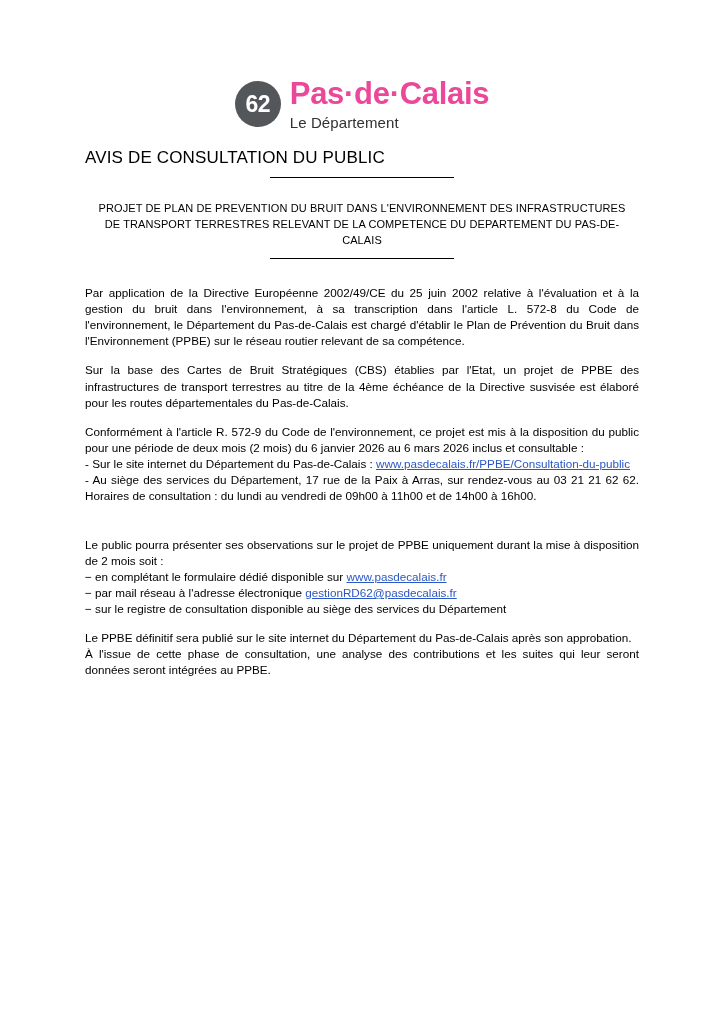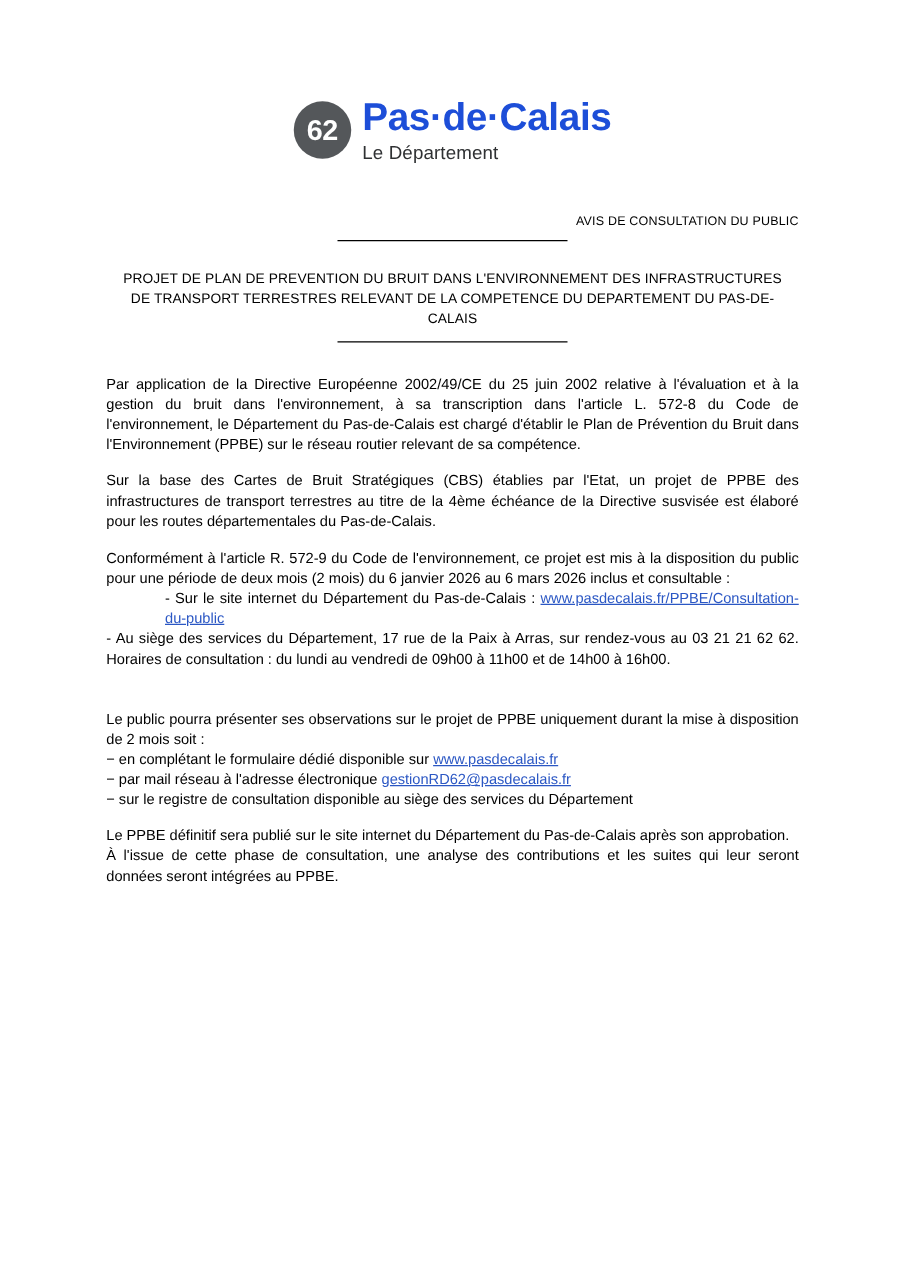--- a/index.html
+++ b/index.html
@@ -46,35 +46,35 @@
     font-family: "Liberation Sans", sans-serif;
   }
   .logo-text {
     display: flex;
     flex-direction: column;
     line-height: 1;
   }
   .logo-title {
     font-size: 31px;
     font-weight: bold;
-    color: #1d4ed8;
+    color: #ec4899;
     letter-spacing: -0.3px;
   }
   .logo-sub {
     font-size: 15px;
     color: #2f3133;
     margin-top: 6px;
     letter-spacing: 0.1px;
   }
 
   
   .doc-heading {
-    text-align: right;
-    font-size: 10px;
-    margin-top: 42px;
+    text-align: left;
+    font-size: 17px;
+    margin-top: 18px;
     letter-spacing: 0.15px;
   }
   .rule {
     width: 184px;
     height: 0;
     border-top: 1.6px solid #000;
     margin: 9px auto 0 auto;
   }
   .doc-subheading {
     text-align: center;
@@ -131,21 +131,21 @@
   <div class="rule2"></div>
 
   <div class="body-wrap">
 
     <p class="para">Par application de la Directive Européenne 2002/49/CE du 25 juin 2002 relative à l'évaluation et à la gestion du bruit dans l'environnement, à sa transcription dans l'article L. 572-8 du Code de l'environnement, le Département du Pas-de-Calais est chargé d'établir le Plan de Prévention du Bruit dans l'Environnement (PPBE) sur le réseau routier relevant de sa compétence.</p>
 
     <p class="para">Sur la base des Cartes de Bruit Stratégiques (CBS) établies par l'Etat, un projet de PPBE des infrastructures de transport terrestres au titre de la 4ème échéance de la Directive susvisée est élaboré pour les routes départementales du Pas-de-Calais.</p>
 
     <div class="sp">
       <p class="para" style="margin-bottom:0;">Conformément à l'article R. 572-9 du Code de l'environnement, ce projet est mis à la disposition du public pour une période de deux mois (2 mois) du 6 janvier 2026 au 6 mars 2026 inclus et consultable :</p>
-      <p class="para nojust" style="margin-bottom:0;margin-left:47px;"><span>- Sur le site internet du Département du Pas-de-Calais : </span><a class="link" href="#">www.pasdecalais.fr/PPBE/Consultation-du-public</a></p>
+      <p class="para nojust" style="margin-bottom:0;"><span>- Sur le site internet du Département du Pas-de-Calais : </span><a class="link" href="#">www.pasdecalais.fr/PPBE/Consultation-du-public</a></p>
       <p class="para nojust" style="margin-bottom:0;">- Au siège des services du Département, 17 rue de la Paix à Arras, sur rendez-vous au 03 21 21 62 62. Horaires de consultation : du lundi au vendredi de 09h00 à 11h00 et de 14h00 à 16h00.</p>
     </div>
 
     <div class="sp">
       <p class="para" style="margin-bottom:0;margin-top:32px;">Le public pourra présenter ses observations sur le projet de PPBE uniquement durant la mise à disposition de 2 mois soit :</p>
       <p class="para nojust" style="margin-bottom:0;"><span>− en complétant le formulaire dédié disponible sur </span><a class="link" href="#">www.pasdecalais.fr</a></p>
       <p class="para nojust" style="margin-bottom:0;"><span>− par mail réseau à l'adresse électronique </span><a class="link" href="#">gestionRD62@pasdecalais.fr</a></p>
       <p class="para nojust" style="margin-bottom:0;">− sur le registre de consultation disponible au siège des services du Département</p>
     </div>
 

